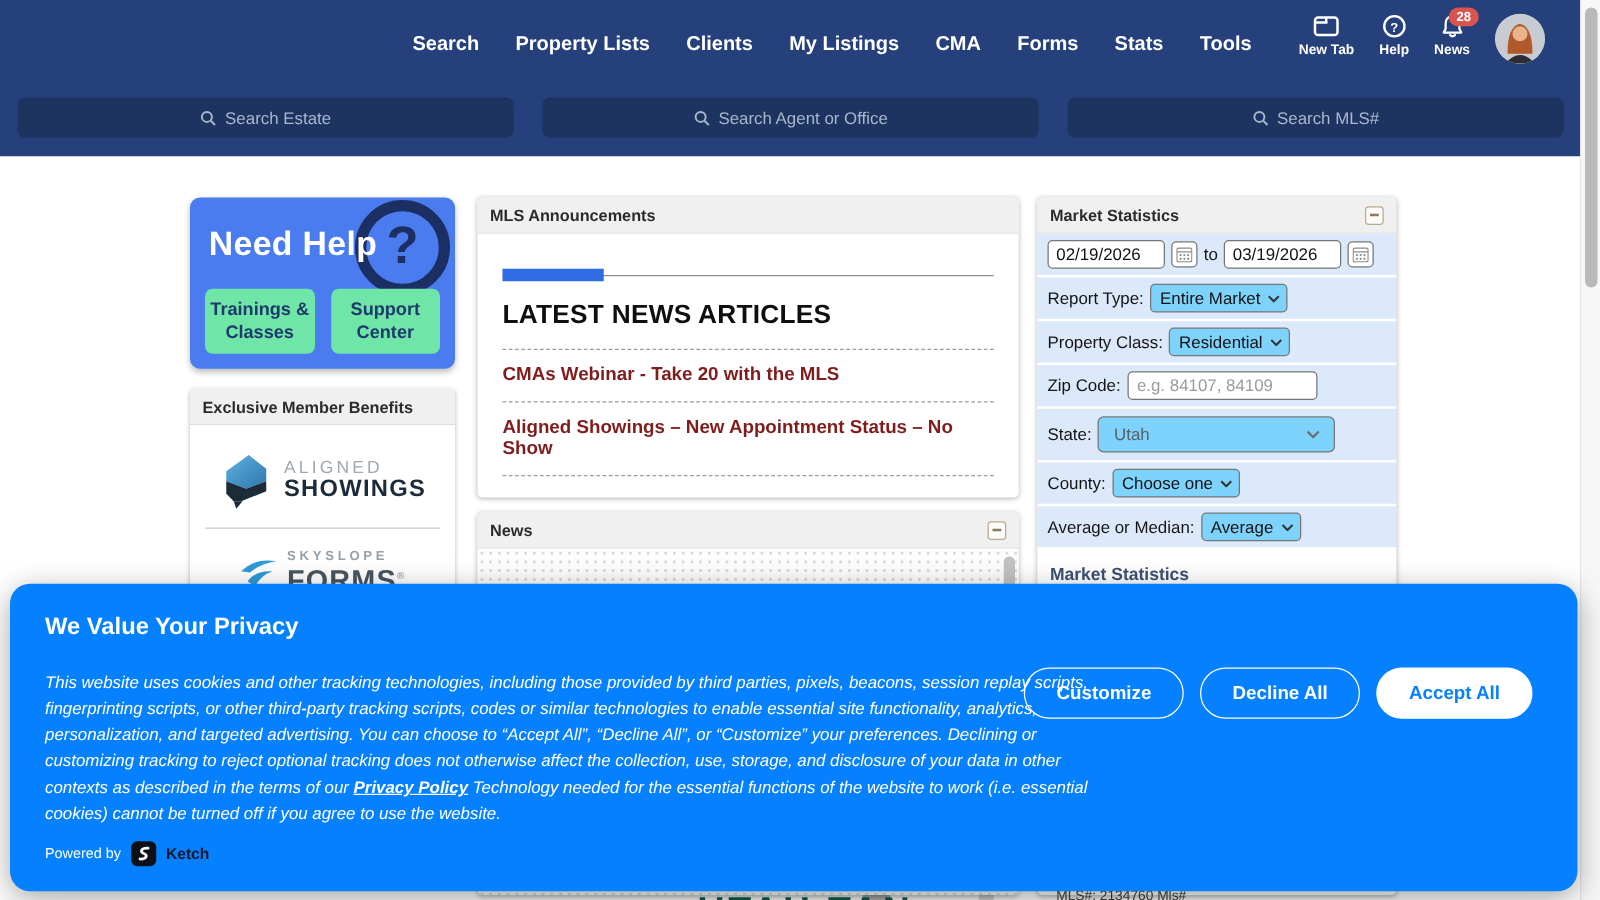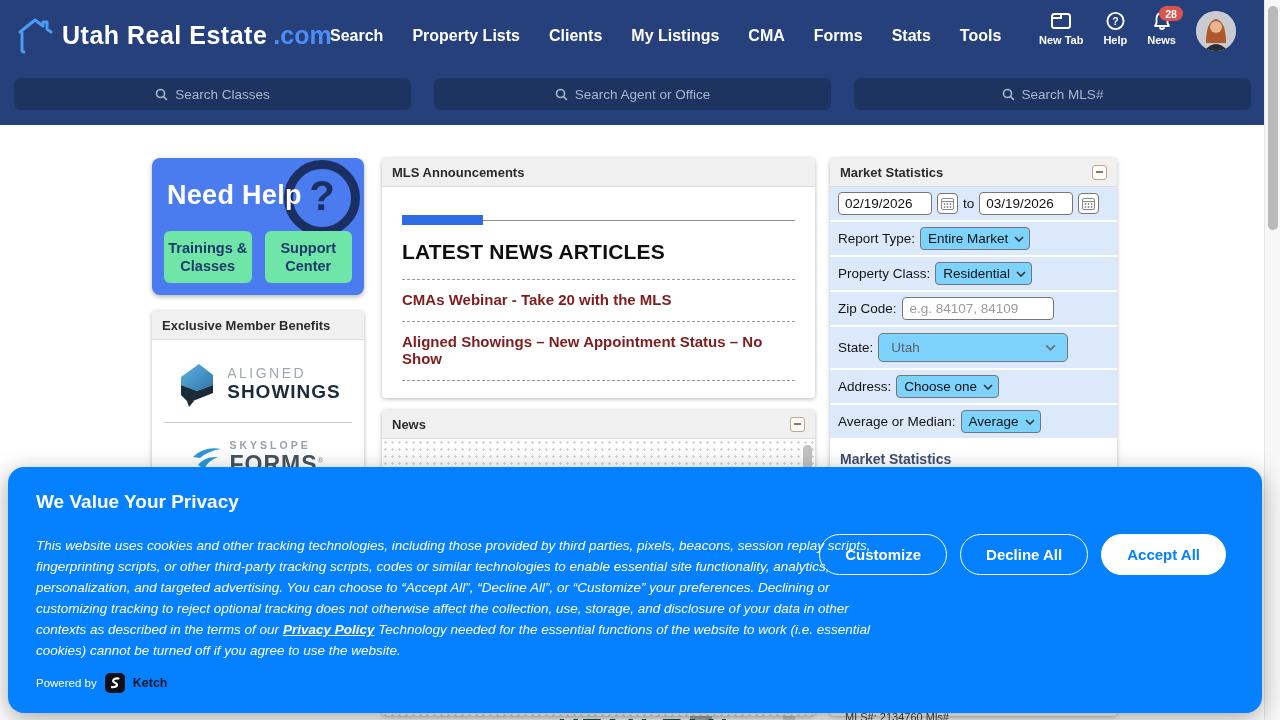--- a/index.html
+++ b/index.html
@@ -120,28 +120,20 @@
 <body>
 
 <div class="stage">
 
   <div class="frag-headline"><span>UTAH TAN</span></div>
   <div class="frag-mls">MLS#: 2134760  Mls#</div>
   <div class="frag-chip1"></div>
   <div class="frag-chip2"></div>
 
   <header class="topbar">
-    <div class="logo">
-      <svg width="42" height="40" viewBox="0 0 42 40">
-        <path d="M6 17 L21 5 L29 11 L29 7 L33 7 L33 14 L37 17" fill="none" stroke="#4D9BF5" stroke-width="3" stroke-linecap="round" stroke-linejoin="round"></path>
-        <path d="M8 18 L8 35 Q8 37 10 37" fill="none" stroke="#4D9BF5" stroke-width="3" stroke-linecap="round"></path>
-      </svg>
-      <span class="logo-text">Utah Real Estate</span>
-        <span class="logo-suffix">.com</span>
-    </div>
 
     <nav class="mainnav">
       <span>Search</span>
       <span>Property Lists</span>
       <span>Clients</span>
       <span>My Listings</span>
       <span>CMA</span>
       <span>Forms</span>
       <span>Stats</span>
       <span>Tools</span>
@@ -180,21 +172,21 @@
         </svg>
       </div>
     </div>
 
     <div class="searchrow">
       <div class="hsearch">
         <svg width="13" height="13" viewBox="0 0 13 13">
             <circle cx="5.5" cy="5.5" r="4" fill="none" stroke="#A9B6CE" stroke-width="1.6"></circle>
             <line x1="8.6" y1="8.6" x2="12" y2="12" stroke="#A9B6CE" stroke-width="1.6"></line>
           </svg>
-        <span class="ph">Search Classes</span>
+        <span class="ph">Search Estate</span>
       </div>
       <div class="hsearch">
         <svg width="13" height="13" viewBox="0 0 13 13">
             <circle cx="5.5" cy="5.5" r="4" fill="none" stroke="#A9B6CE" stroke-width="1.6"></circle>
             <line x1="8.6" y1="8.6" x2="12" y2="12" stroke="#A9B6CE" stroke-width="1.6"></line>
           </svg>
         <span class="ph">Search Agent or Office</span>
       </div>
       <div class="hsearch">
         <svg width="13" height="13" viewBox="0 0 13 13">
@@ -354,21 +346,21 @@
         <span>State:</span>
         <span class="sel sel-state">
           <span>Utah</span>
           <svg class="chev" width="11" height="7" viewBox="0 0 10 6">
               <polyline points="1,1 5,5 9,1" fill="none" stroke="#6B7077" stroke-width="1.6"></polyline>
             </svg>
         </span>
       </div>
 
       <div class="ms-row">
-        <span>Address:</span>
+        <span>County:</span>
         <span class="sel">
           <span>Choose one</span>
           <svg class="chev" width="10" height="6" viewBox="0 0 10 6">
               <polyline points="1,1 5,5 9,1" fill="none" stroke="#333" stroke-width="1.6"></polyline>
             </svg>
         </span>
       </div>
 
       <div class="ms-row" style="border-bottom:none;">
         <span>Average or Median:</span>

